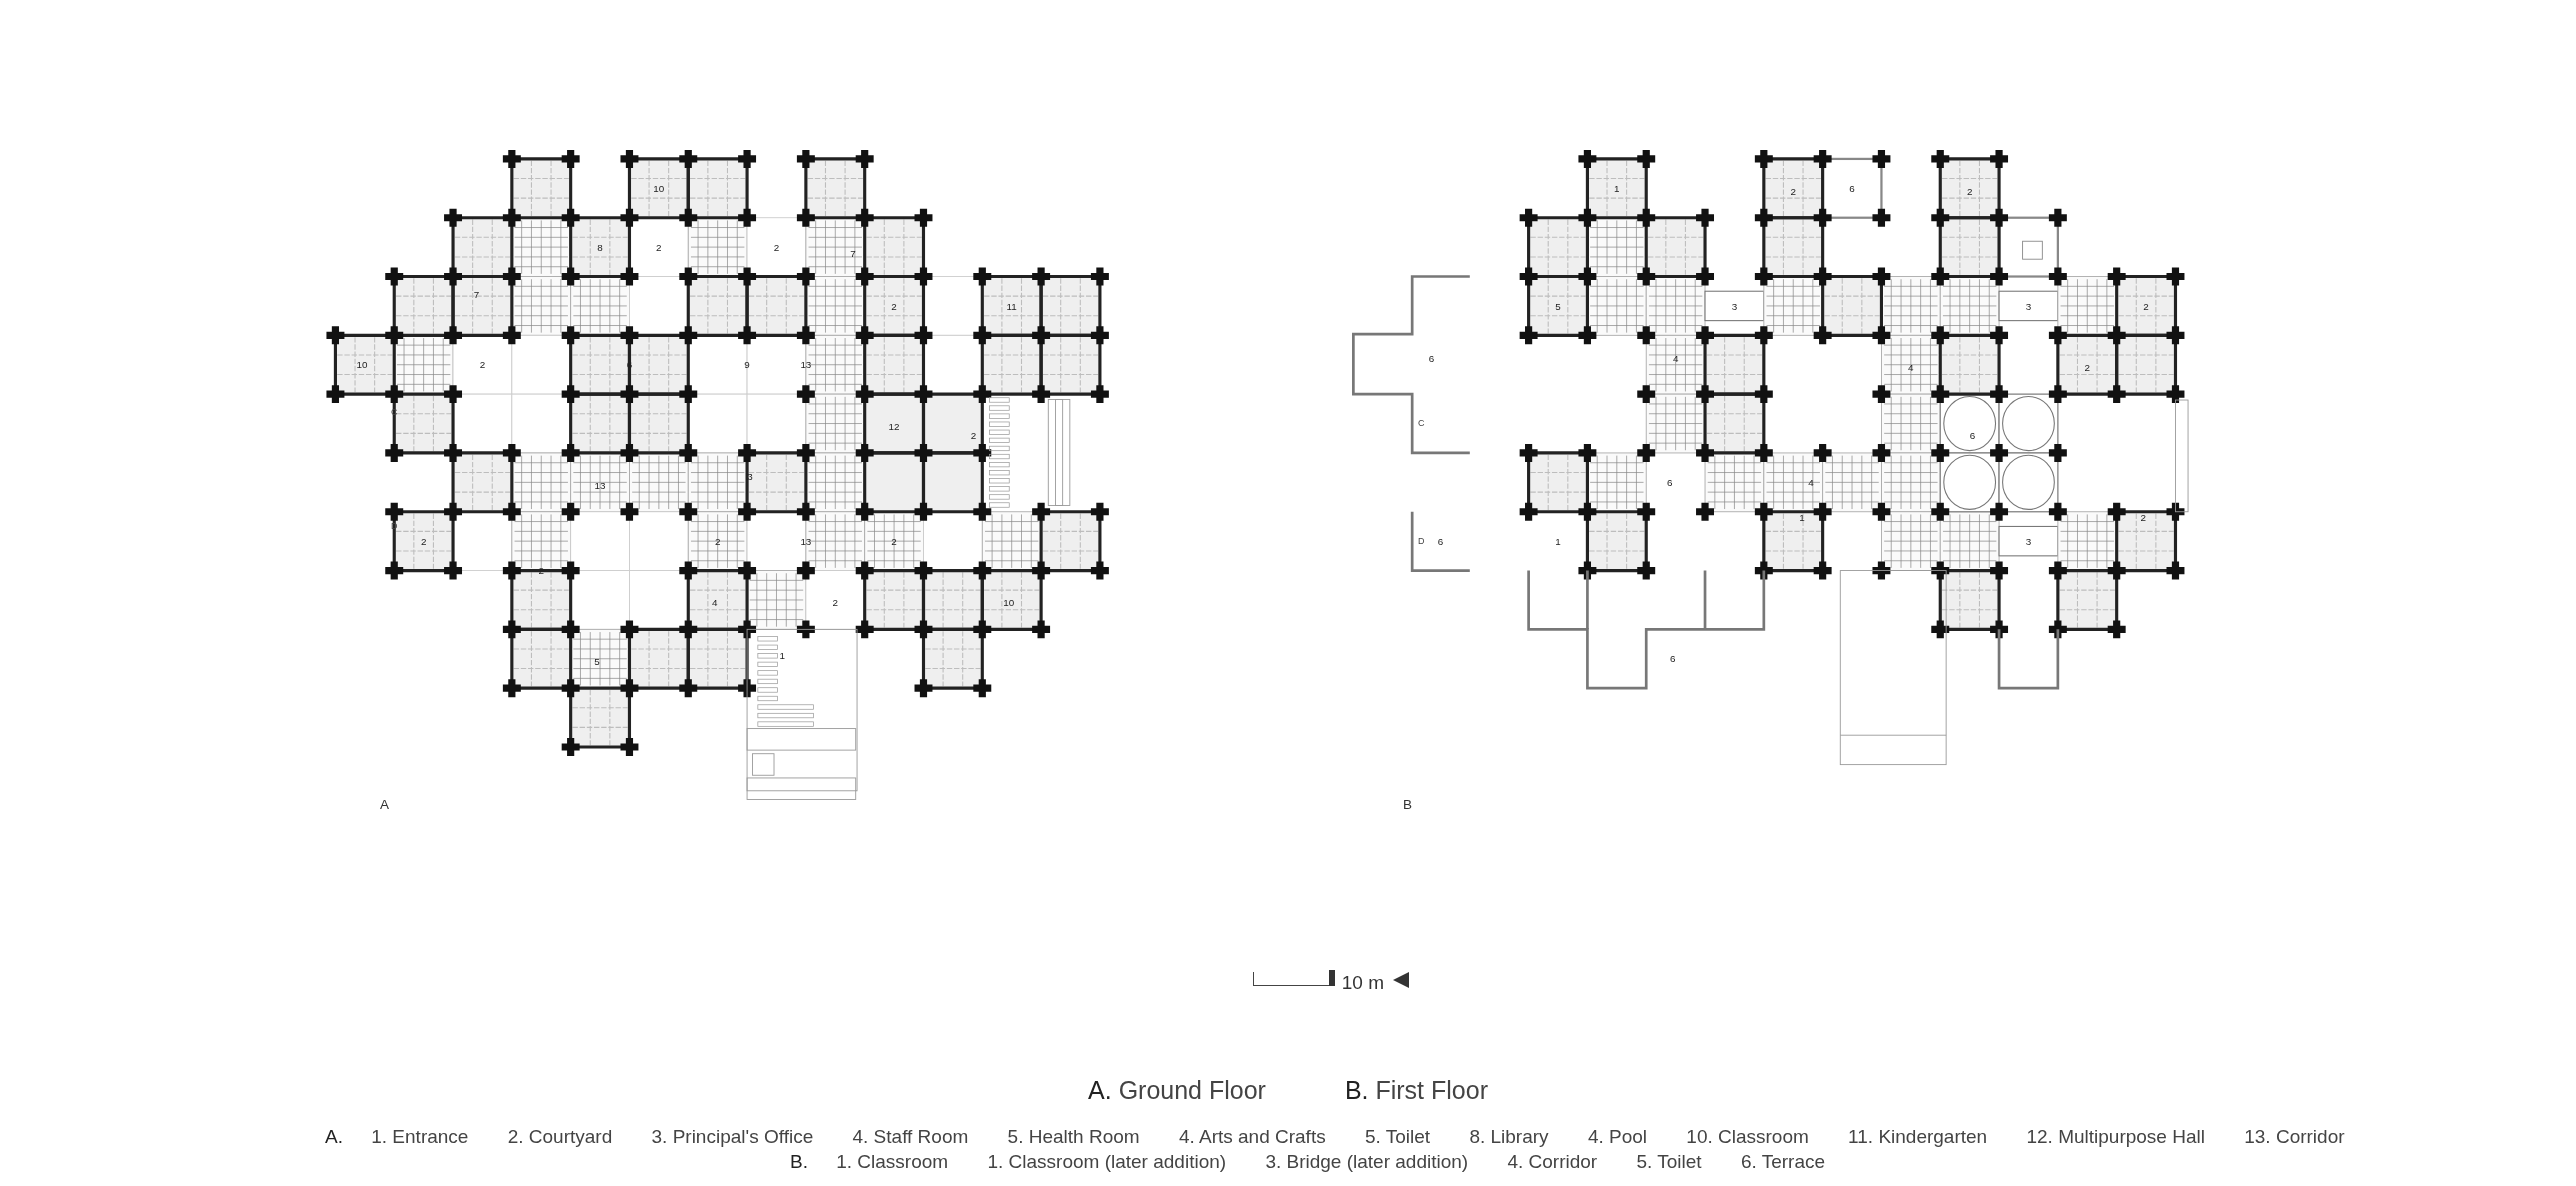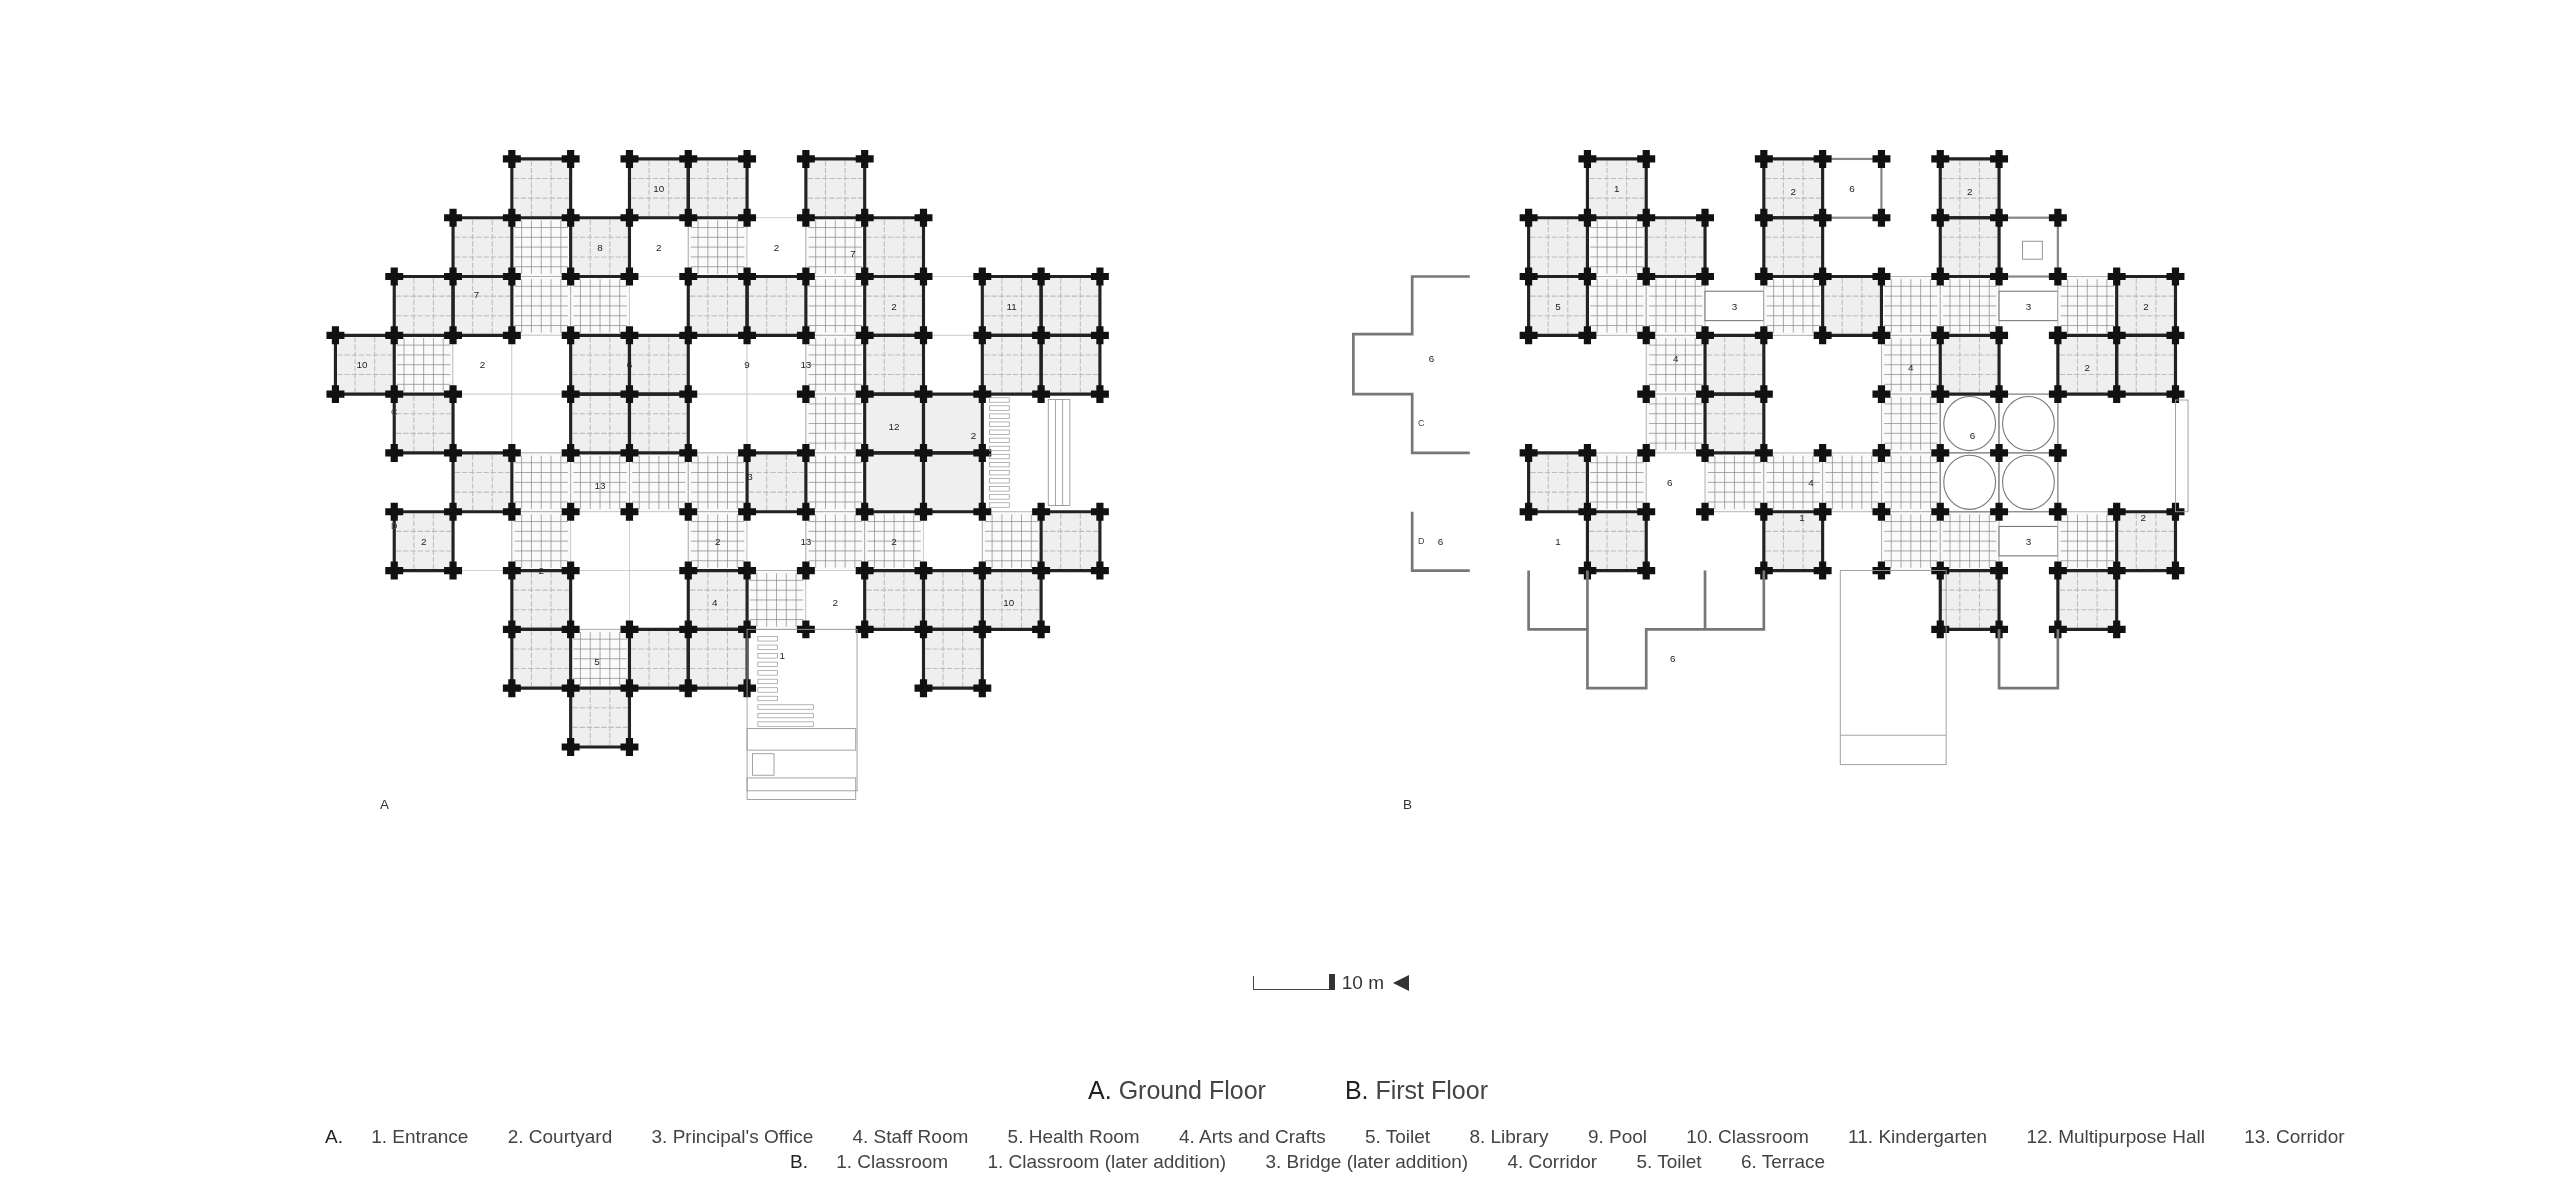--- a/index.html
+++ b/index.html
@@ -1,20 +1,20 @@
 <!DOCTYPE html>
 <html style="font-size:14.4px"><head>
 <meta charset="utf-8">
 <style>
   html,body{margin:0;padding:0;background:#ffffff;}
   body{width:2576px;height:1186px;position:relative;overflow:hidden;font-family:"Liberation Sans",sans-serif;color:#333;}
   .plan{position:absolute;top:0;left:0;}
   svg text{font-family:"Liberation Sans",sans-serif;}
   .plan-letter{position:absolute;font-size:13.5px;color:#333;}
-  .scale{position:absolute;left:1253px;top:972px;height:21.5px;display:flex;align-items:center;}
+  .scale{position:absolute;left:1253px;top:972px;height:21.5px;display:flex;}
   .scale-bar{width:77px;height:12.6px;border-left:1.8px solid #444;border-bottom:1.8px solid #444;position:relative;}
   .scale-bar:after{content:"";position:absolute;right:-3.6px;bottom:-1.8px;width:5.4px;height:16px;background:#333;}
   .scale-label{margin-left:10.8px;font-size:19px;color:#333;}
   .north{margin-left:9px;width:0;height:0;border-top:8px solid transparent;border-bottom:8px solid transparent;border-right:16px solid #333;}
   .titles{position:absolute;top:1076px;left:0;width:2576px;text-align:center;font-size:25px;color:#444;}
   .titles span{margin:0 36px;}
   .titles b{font-weight:normal;color:#222;}
   .legend-row{position:absolute;font-size:19px;color:#444;white-space:nowrap;}
   .legend-row .key{color:#222;margin-right:23px;}
   .legend-row .item{margin-right:34px;}
@@ -1352,21 +1352,21 @@
 <div class="legend-row" style="left:325px;top:1126px;">
   <span class="key">A.</span>
   <span class="item">1. Entrance</span>
   <span class="item">2. Courtyard</span>
   <span class="item">3. Principal's Office</span>
   <span class="item">4. Staff Room</span>
   <span class="item">5. Health Room</span>
   <span class="item">4. Arts and Crafts</span>
   <span class="item">5. Toilet</span>
   <span class="item">8. Library</span>
-  <span class="item">9. Pool</span>
+  <span class="item">4. Pool</span>
   <span class="item">10. Classroom</span>
   <span class="item">11. Kindergarten</span>
   <span class="item">12. Multipurpose Hall</span>
   <span class="item" style="margin-right:0">13. Corridor</span>
 </div>
 <div class="legend-row" style="left:790px;top:1151px;">
   <span class="key">B.</span>
   <span class="item">1. Classroom</span>
   <span class="item">1. Classroom (later addition)</span>
   <span class="item">3. Bridge (later addition)</span>

